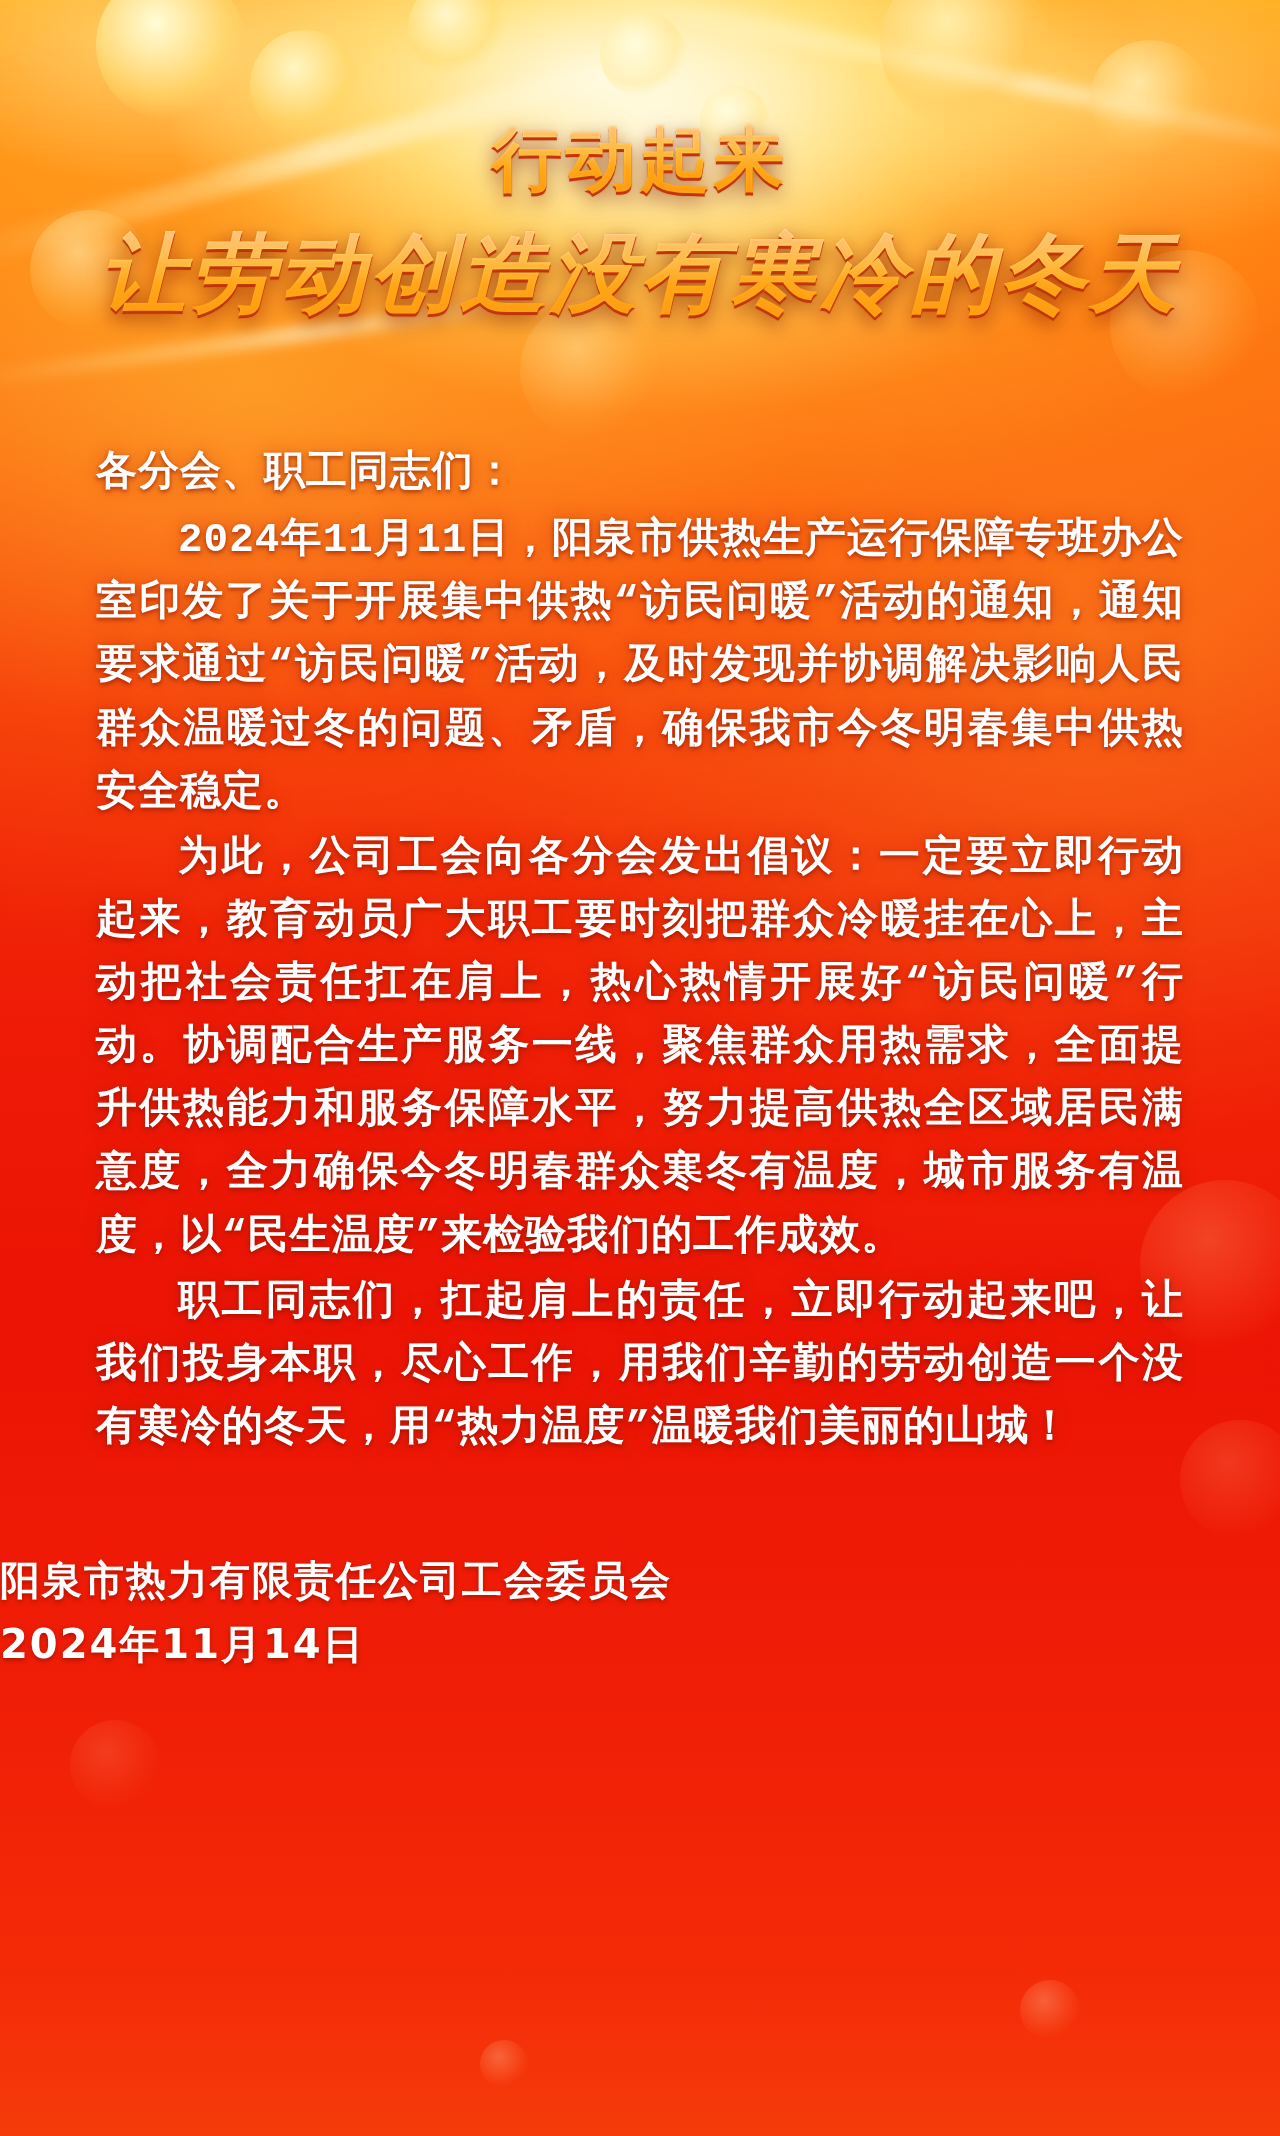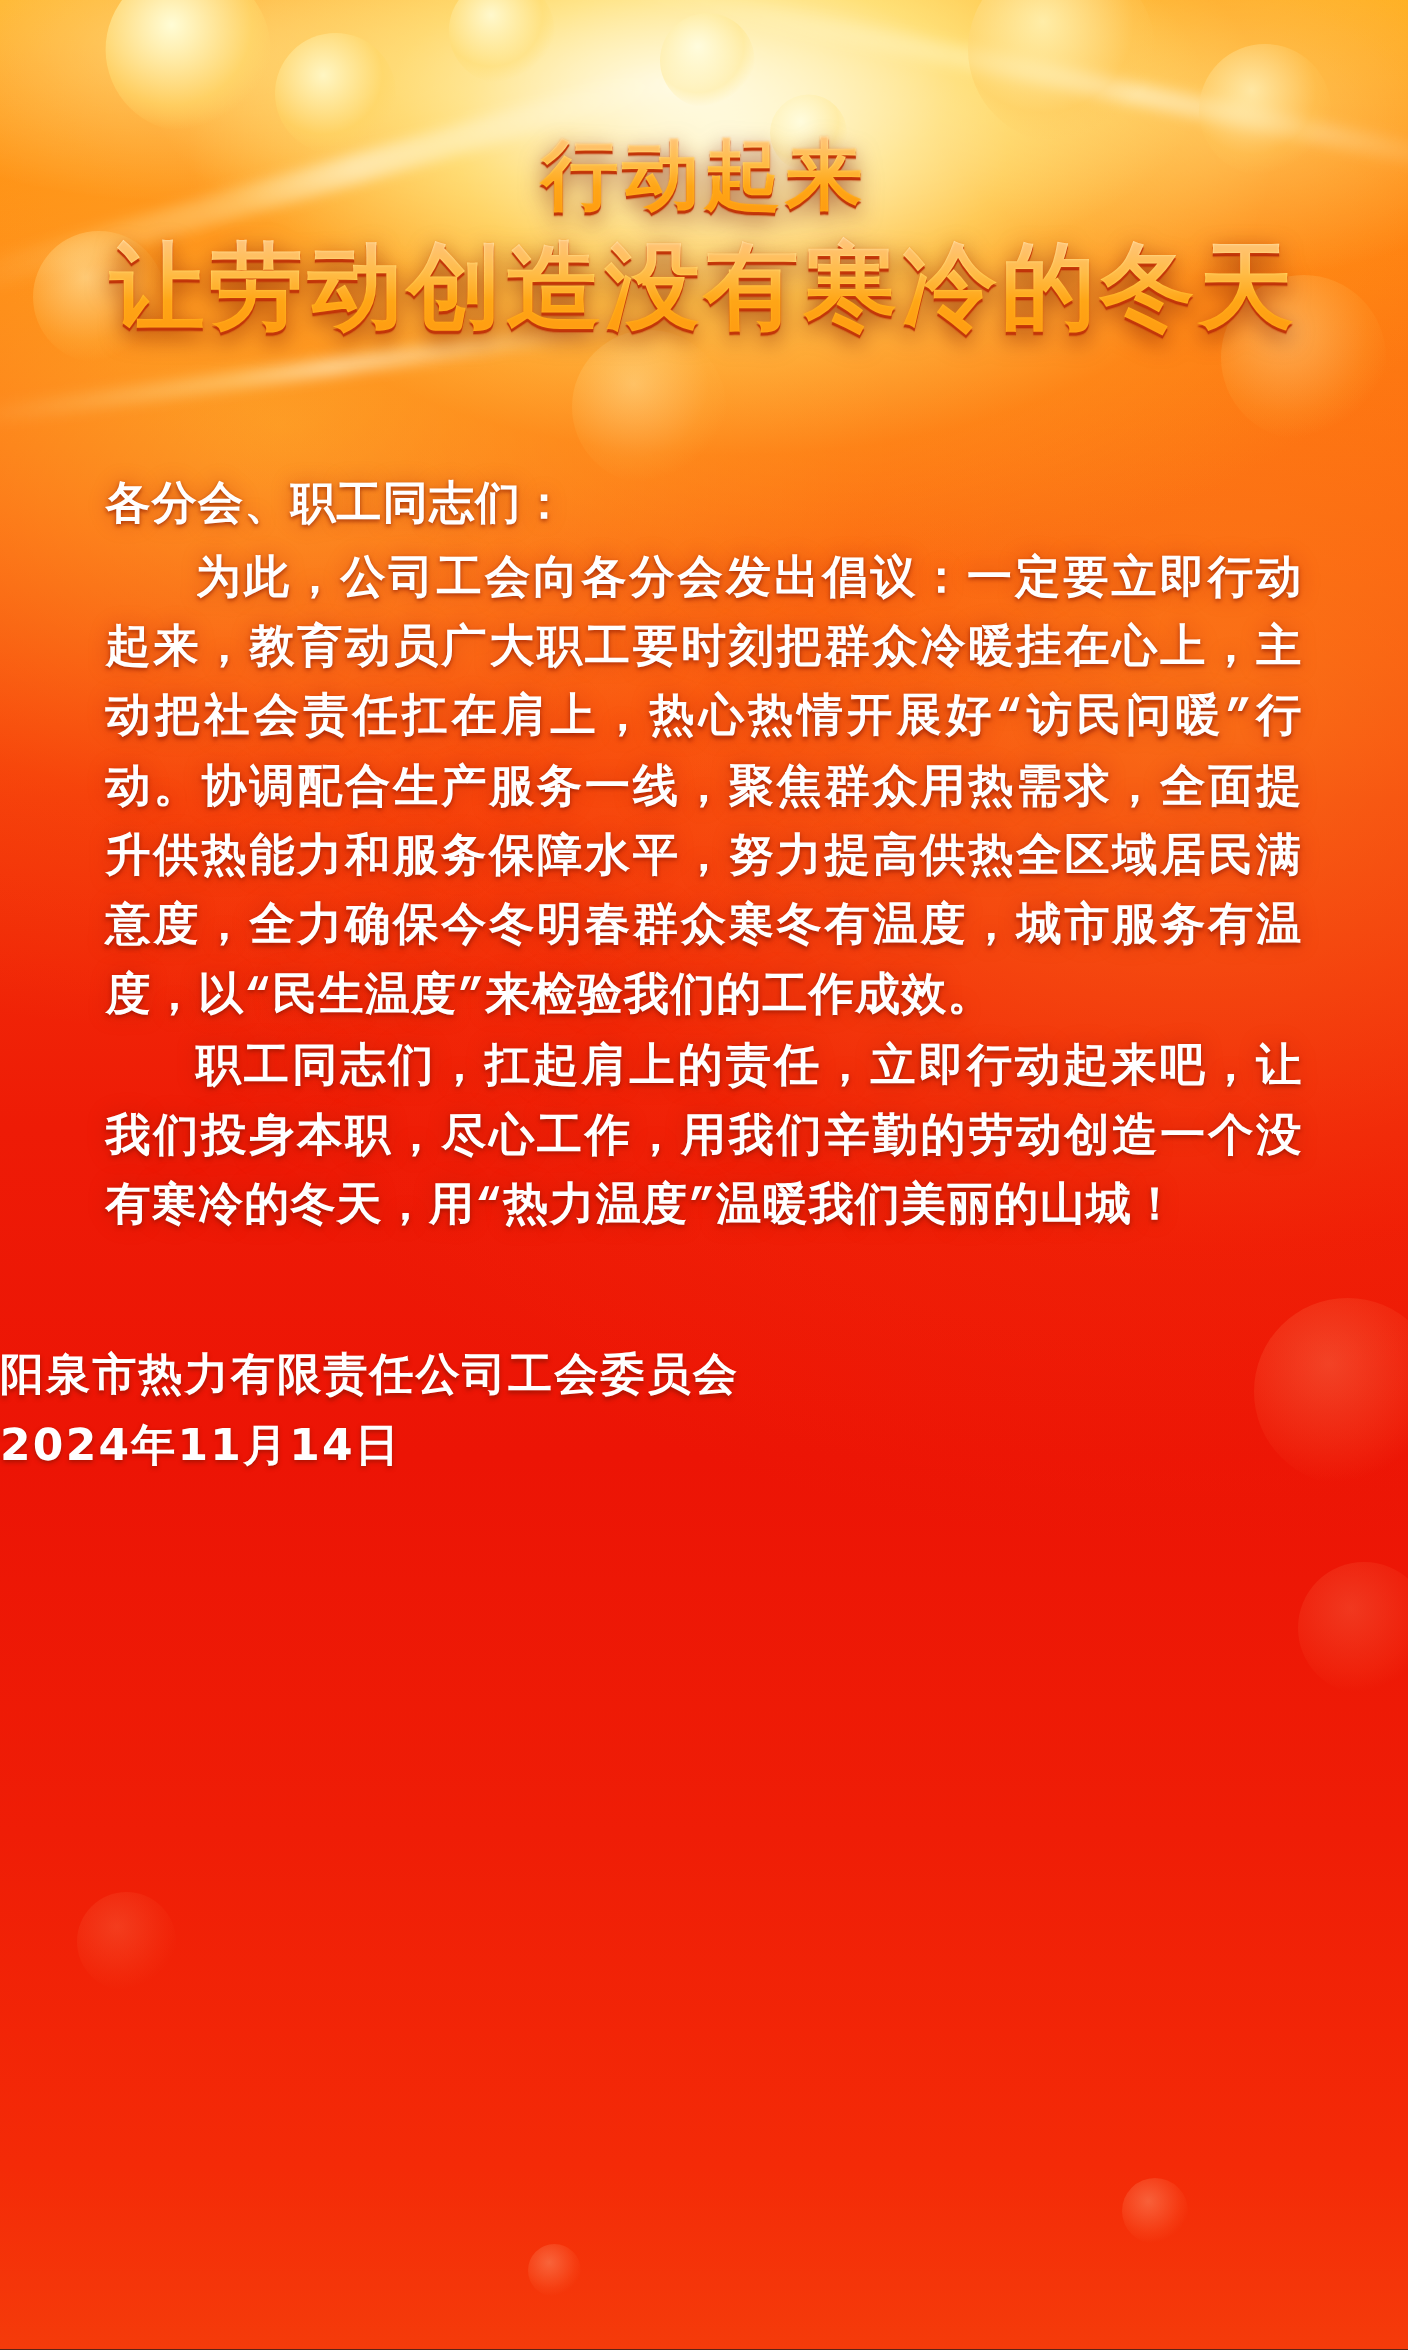--- a/index.html
+++ b/index.html
@@ -62,21 +62,21 @@
     line-height: 1.18;
     color: #ffe96b;
     background: linear-gradient(180deg, #fffbe0 0%, #ffe873 38%, #ffc425 62%, #ffb01a 100%);
     -webkit-background-clip: text;
     background-clip: text;
     -webkit-text-fill-color: transparent;
     filter: drop-shadow(0 3px 0 #c0340a) drop-shadow(0 6px 10px rgba(120,20,0,0.55));
     text-shadow: 0 0 2px rgba(255,120,0,0.4);
   }
   .title-1 { font-size: 70px; }
-  .title-2 { font-size: 86px; margin-top: 10px; }
+  .title-2 { font-size: 86px; margin-top: 22px; font-style: italic; }
 
   .body-block {
     margin: 118px 96px 0 96px;
     color: #ffffff;
     font-size: 41px;
     line-height: 1.54;
     font-weight: bold;
     letter-spacing: 1px;
     text-shadow: 0 2px 4px rgba(130,18,0,0.65), 0 0 18px rgba(170,25,0,0.4);
     font-family: Liberation Mono, monospace;
@@ -128,20 +128,21 @@
 
   <div class="content">
 
     <div class="title-block">
       <div class="title-line title-1">行动起来</div>
       <div class="title-line title-2">让劳动创造没有寒冷的冬天</div>
     </div>
 
     <div class="body-block">
       <div class="salutation">各分会、职工同志们：</div>
+      <p class="para">2024年11月11日，阳泉市供热生产运行保障专班办公室印发了关于开展集中供热“访民问暖”活动的通知，通知要求通过“访民问暖”活动，及时发现并协调解决影响人民群众温暖过冬的问题、矛盾，确保我市今冬明春集中供热安全稳定。</p>
       <p class="para">为此，公司工会向各分会发出倡议：一定要立即行动起来，教育动员广大职工要时刻把群众冷暖挂在心上，主动把社会责任扛在肩上，热心热情开展好“访民问暖”行动。协调配合生产服务一线，聚焦群众用热需求，全面提升供热能力和服务保障水平，努力提高供热全区域居民满意度，全力确保今冬明春群众寒冬有温度，城市服务有温度，以“民生温度”来检验我们的工作成效。</p>
       <p class="para">职工同志们，扛起肩上的责任，立即行动起来吧，让我们投身本职，尽心工作，用我们辛勤的劳动创造一个没有寒冷的冬天，用“热力温度”温暖我们美丽的山城！</p>
     </div>
 
     <div class="signature">
       <div>阳泉市热力有限责任公司工会委员会</div>
       <div class="sig-date">2024年11月14日</div>
     </div>
 
   </div>

